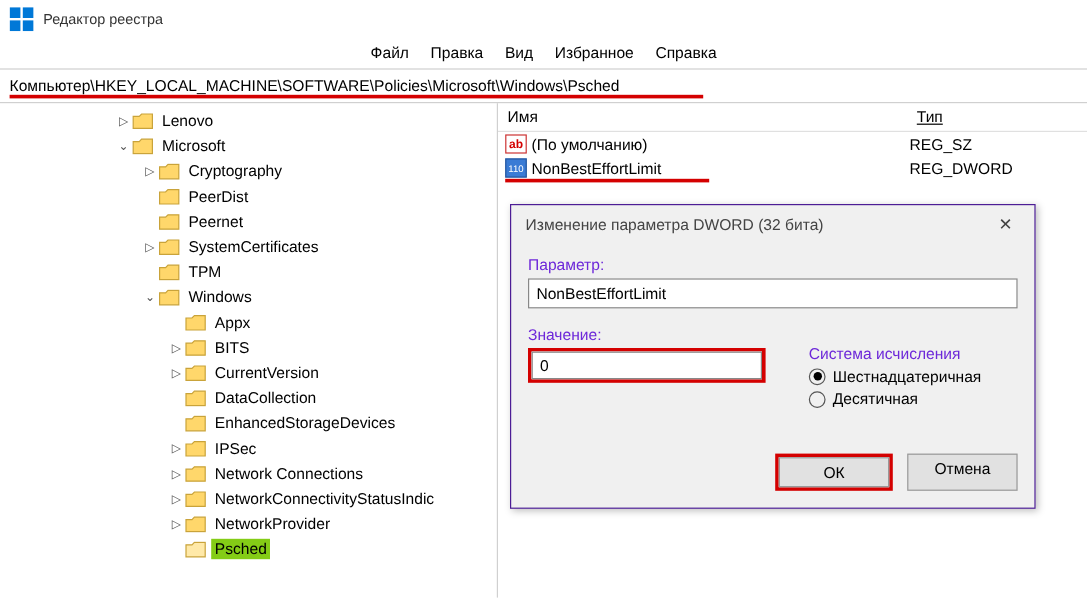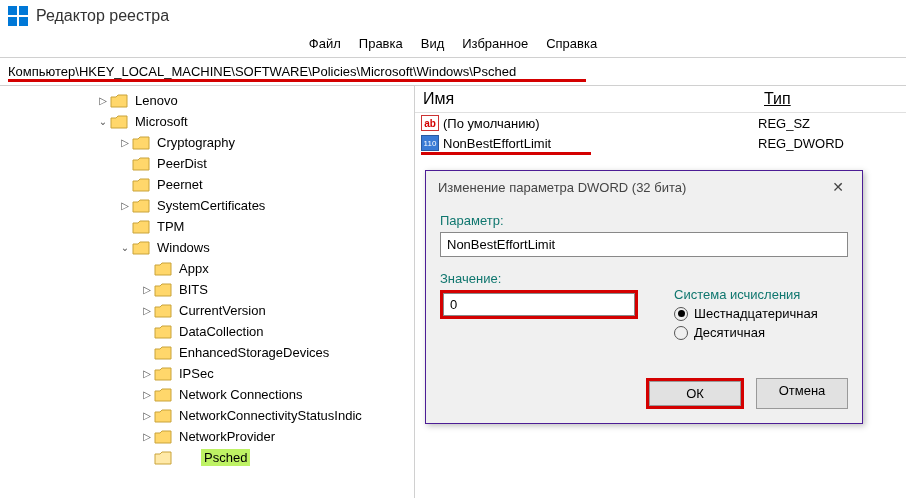--- a/index.html
+++ b/index.html
@@ -17,21 +17,21 @@
   .titlebar {
     display: flex;
     align-items: center;
     padding: 6px 8px 4px 8px;
     gap: 8px;
   }
   .app-icon {
     width: 20px; height: 20px;
     display: inline-block;
   }
-  .title-text { color: #333; font-size: 16px; }
+  .title-text { color: #333; font-size: 12px; }
   .menubar {
     display: flex;
     gap: 2px;
     padding: 4px 6px;
     border-bottom: 1px solid #d0d0d0;
     justify-content: center;
   }
   .menu-item {
     padding: 2px 8px;
     cursor: default;
@@ -59,21 +59,21 @@
     overflow: hidden;
     padding-top: 4px;
   }
   .list-pane {
     flex: 1;
     position: relative;
   }
   .list-header {
     display: flex;
     border-bottom: 1px solid #e0e0e0;
-    font-size: 16px;
+    font-size: 13px;
     color: #000;
     padding: 4px 0;
   }
   .col-name { width: 345px; padding-left: 8px; }
   .col-type { flex: 1; padding-left: 4px; text-decoration: underline; }
   .list-row {
     display: flex;
     align-items: center;
     padding: 2px 0;
     position: relative;
@@ -106,23 +106,22 @@
     display: inline-flex; align-items: center; justify-content: center;
     color: #555;
     font-size: 10px;
   }
   .folder-icon {
     width: 18px; height: 14px;
     margin-right: 4px;
     display: inline-block;
   }
   .node-label.selected {
-    background: #bef264;
+    background: #84cc16;
     padding: 1px 3px;
-    margin-left: 25px;
   }
   .node-label { padding: 1px 3px; }
   
   .dialog {
     position: absolute;
     left: 425px; top: 170px;
     width: 438px;
     background: #f0f0f0;
     border: 1px solid #4c1d95;
     box-shadow: 2px 2px 6px rgba(0,0,0,0.25);
@@ -135,21 +134,21 @@
     padding: 6px 10px 8px 12px;
     color: #444;
   }
   .dlg-close {
     width: 28px; height: 20px;
     display: inline-flex; align-items: center; justify-content: center;
     font-size: 14px; color: #444;
     cursor: default;
   }
   .dlg-body { padding: 4px 14px 14px 14px; }
-  .dlg-label { margin: 4px 0 4px 0; color: #0f766e; }
+  .dlg-label { margin: 4px 0 4px 0; color: #6d28d9; }
   .dlg-readonly {
     border: 1px solid #888;
     background: #fff;
     padding: 4px 6px;
     margin-bottom: 10px;
   }
   .dlg-row { display: flex; gap: 20px; }
   .dlg-col-left { flex: 1; }
   .dlg-col-right { width: 190px; }
   .dlg-input-wrap {

